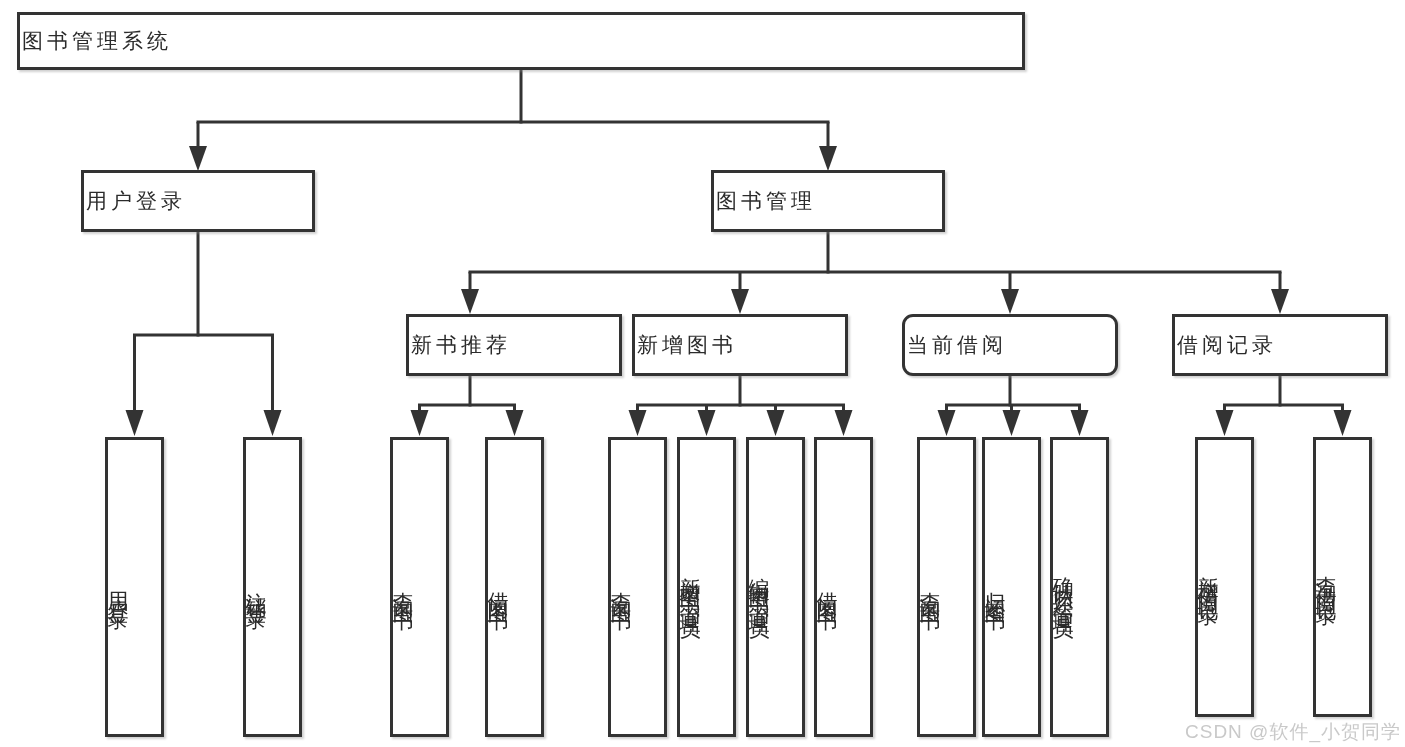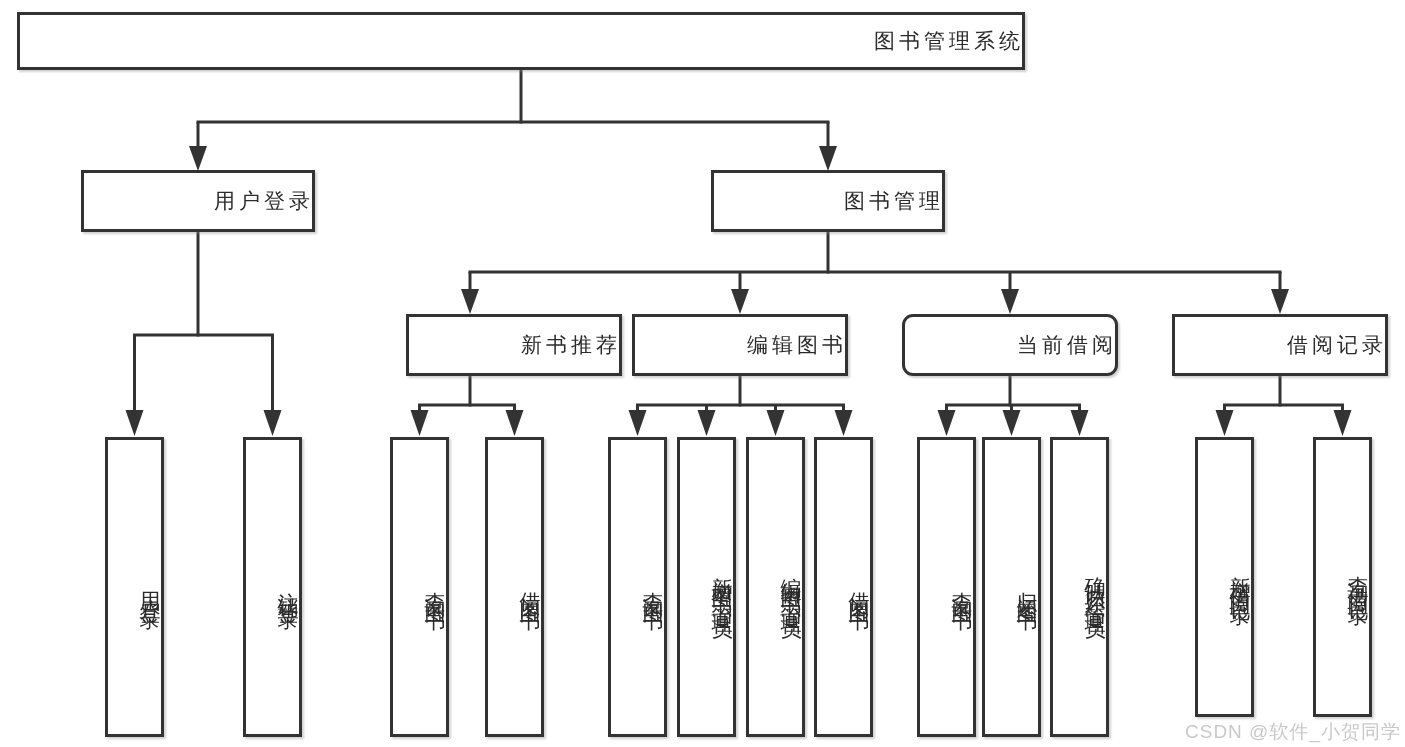--- a/index.html
+++ b/index.html
@@ -20,21 +20,21 @@
   #stage{position:absolute;inset:0;width:1405px;height:747px;}
   svg.connectors{position:absolute;left:0;top:0;width:1405px;height:747px;}
   svg.connectors line{stroke:var(--line);stroke-width:3;}
   svg.connectors polygon{fill:var(--line);stroke:none;}
   .box{
     position:absolute;
     background:var(--box-background);
     border:3px solid var(--line);
     display:flex;
     align-items:center;
-    justify-content:flex-end;
+    justify-content:flex-start;
     box-shadow:2px 2px 2px rgba(140,140,140,0.40);
   }
   .h-node{font-size:21px;letter-spacing:4px;}
   .h-node span{white-space:nowrap;transform:translateX(2px);}
   .root-node{left:17px;top:12px;width:1008px;height:58px;}
   .lvl2{top:170px;width:234px;height:62px;}
   .lvl3{top:314px;width:216px;height:62px;}
   .leaf{top:437px;width:59px;height:300px;}
   .leaf.short{height:280px;}
   .v-text{
@@ -130,29 +130,29 @@
     </g>
   </svg>
 
   <div class="box h-node root-node">
     <span>图书管理系统</span>
   </div>
 
   <div class="box h-node lvl2" style="left:81px;">
     <span>用户登录</span>
   </div>
-  <div class="box h-node lvl2" style="left:711px;padding-left:36px;">
+  <div class="box h-node lvl2" style="left:711px;">
     <span>图书管理</span>
   </div>
 
   <div class="box h-node lvl3" style="left:362px;margin-left:44px;">
     <span>新书推荐</span>
   </div>
   <div class="box h-node lvl3" style="left:632px;">
-    <span>编辑图书</span>
+    <span>新增图书</span>
   </div>
   <div class="box h-node lvl3" style="left:902px;border-radius:11px;">
     <span>当前借阅</span>
   </div>
   <div class="box h-node lvl3" style="left:1172px;">
     <span>借阅记录</span>
   </div>
 
   <div class="box leaf" style="left:105px;">
     <span class="v-text">用户登录</span>

